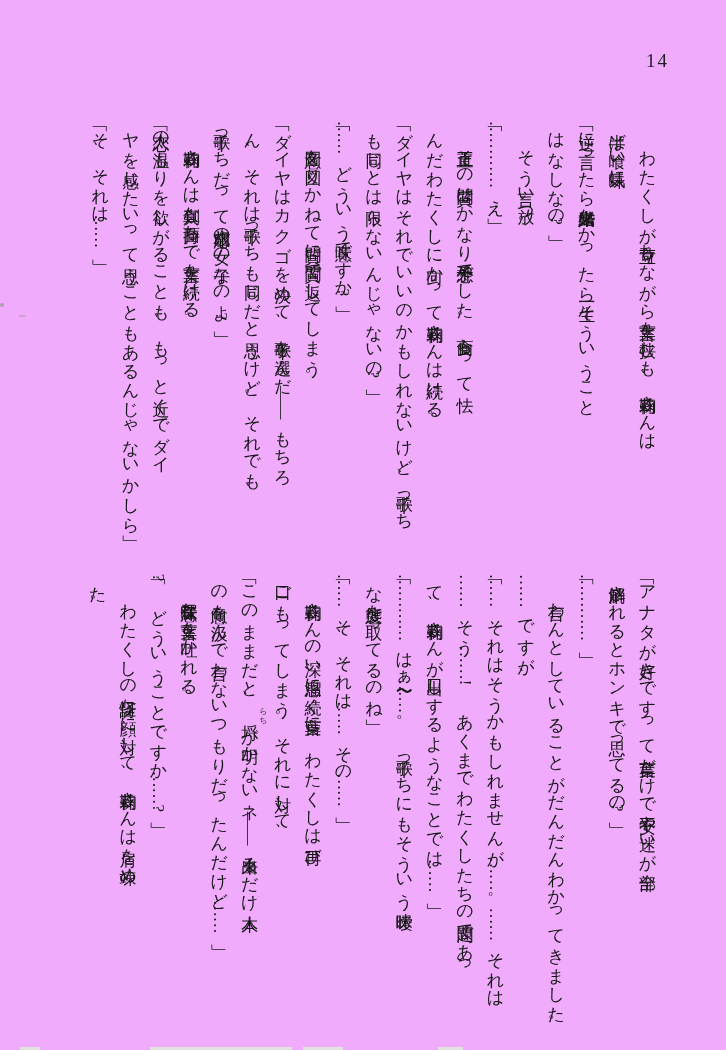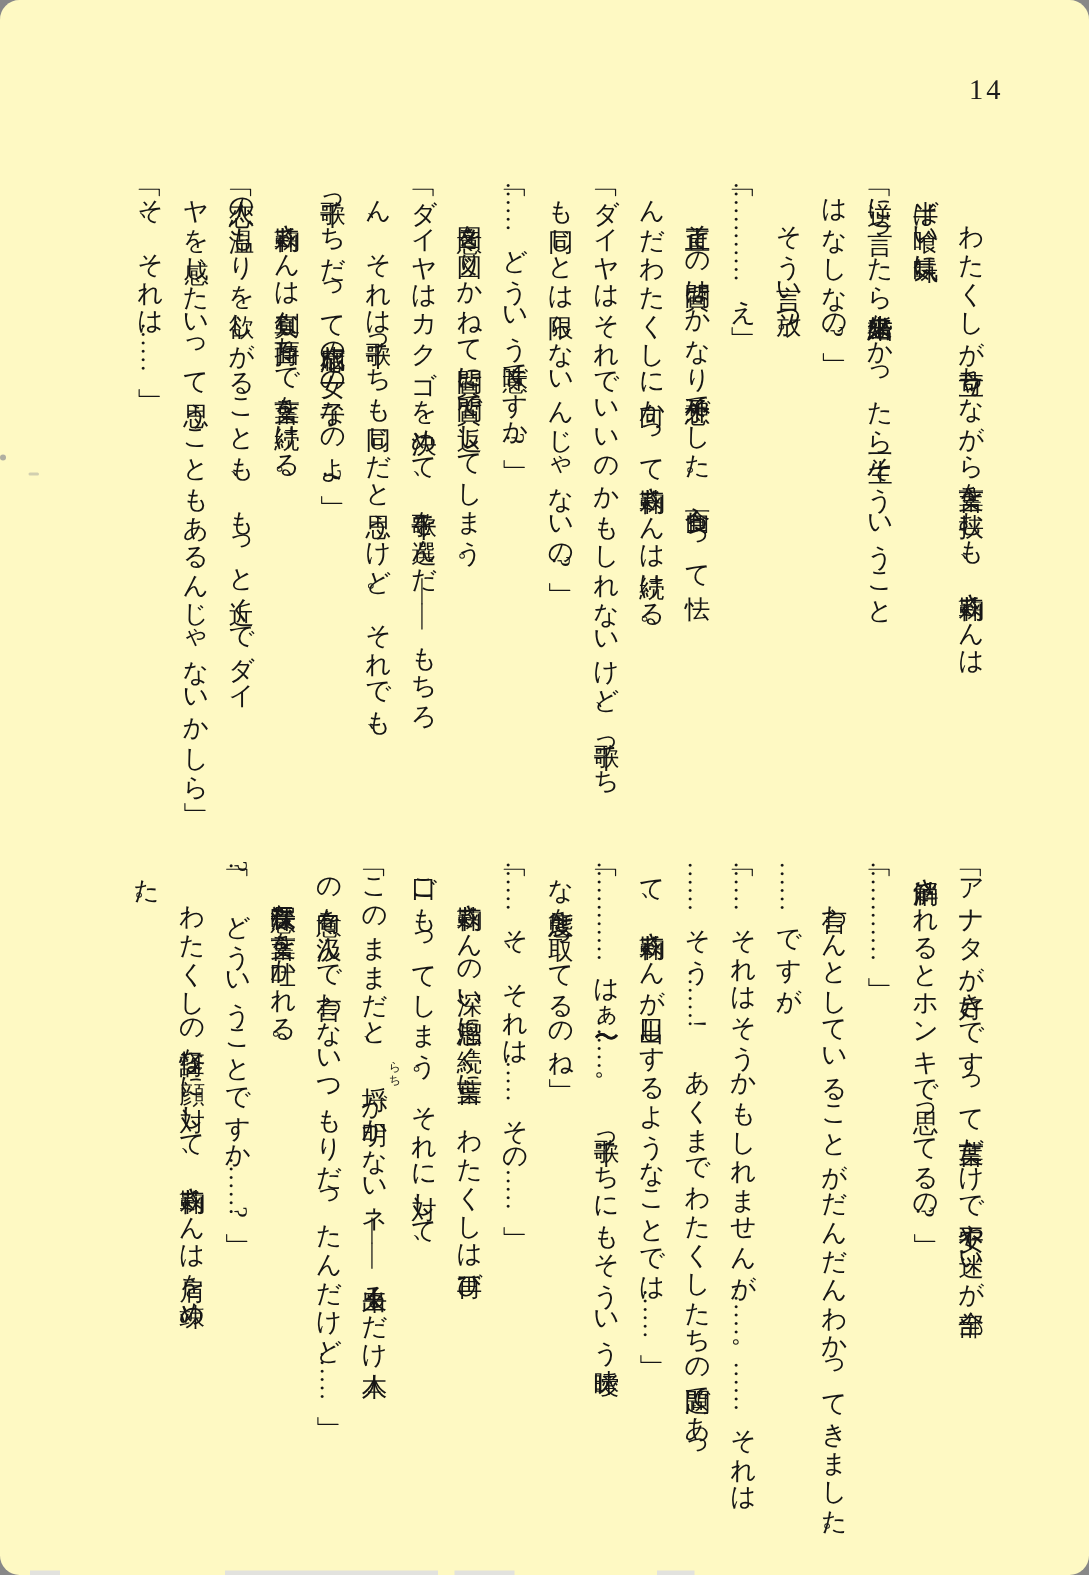--- a/index.html
+++ b/index.html
@@ -1,23 +1,22 @@
 <!DOCTYPE html>
 <html lang="ja"><head>
 <meta charset="utf-8">
 <style>
   html,body { margin:0; padding:0; background:#888; }
   .page {
     position:relative;
     width:726px; height:1050px;
-    background:#fef9c3;
+    background:#f0abfc;
     font-family:"Liberation Serif","DejaVu Serif",serif;
     color:#161616;
     overflow:hidden;
-    border-radius:13px;
   }
   .page-number {
     position:absolute;
     top:50px; right:57px;
     font-size:19px;
     letter-spacing:2px;
     color:#1d1d1d;
   }
   .vblock {
     position:absolute;

